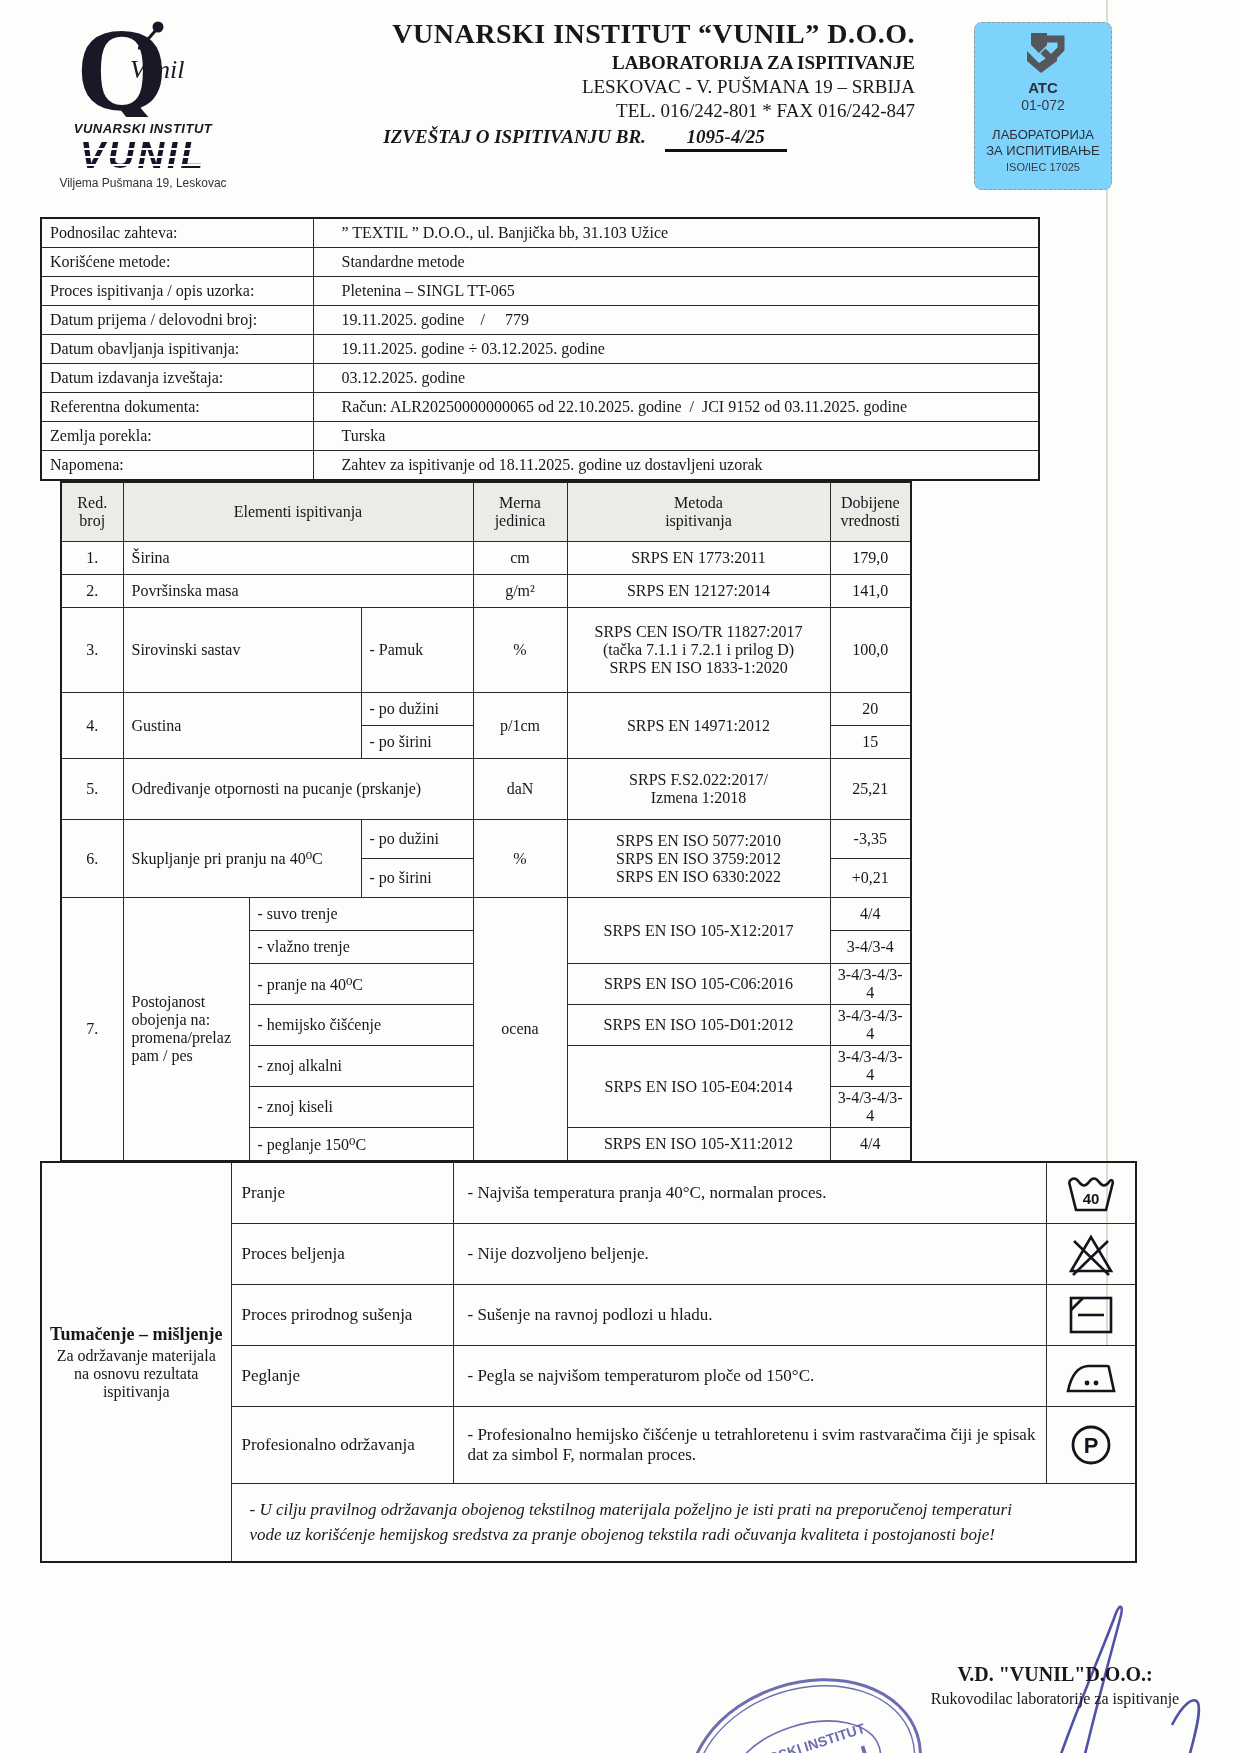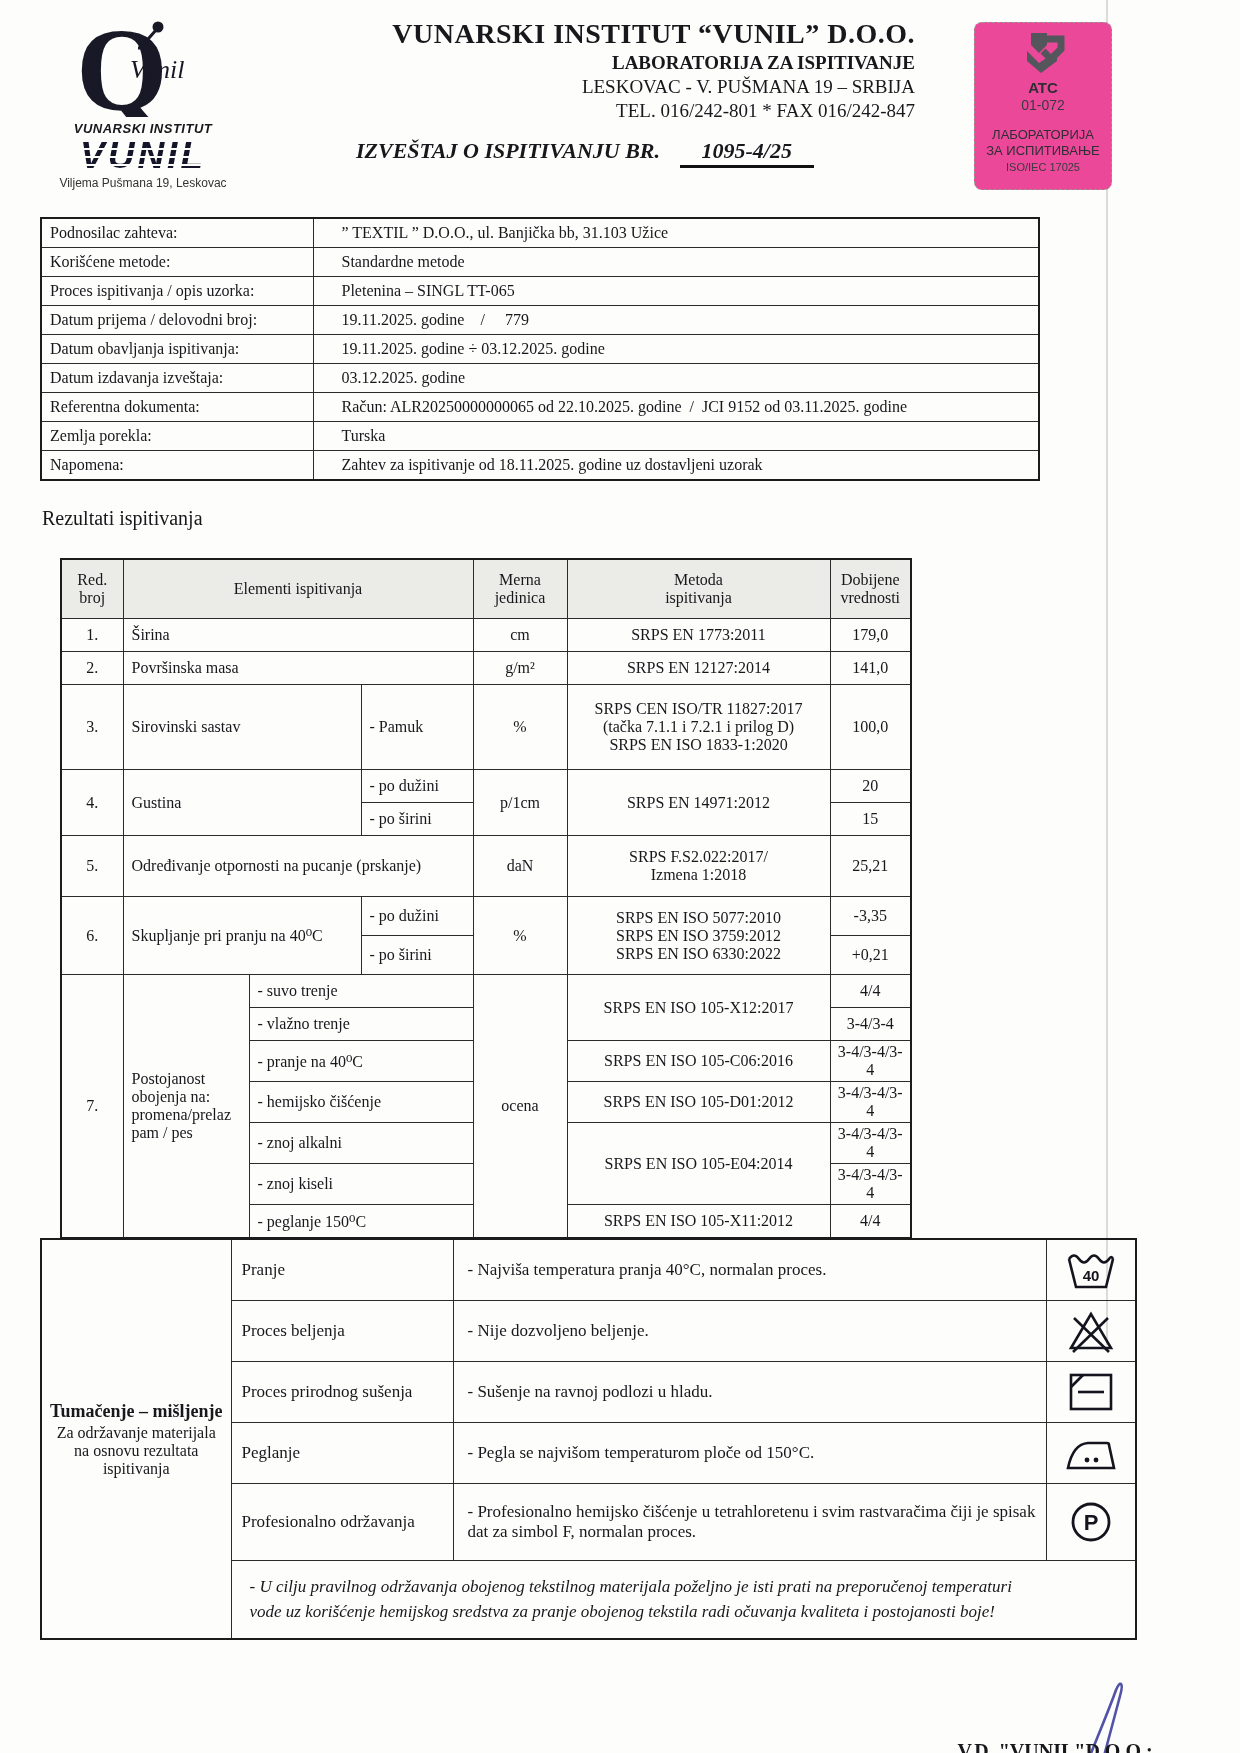--- a/index.html
+++ b/index.html
@@ -20,24 +20,24 @@
   .logo-q{position:relative;width:150px;height:105px;margin:0 auto;}
   .logo-caption-top{font-family:"Liberation Sans",sans-serif;font-weight:bold;font-style:italic;font-size:13px;letter-spacing:.5px;margin-top:4px;}
   .vunil-wordmark{position:relative;display:inline-block;font-family:"Liberation Sans",sans-serif;font-style:italic;font-weight:bold;font-size:37px;letter-spacing:3px;color:#15152a;line-height:1;margin-top:1px;}
   .vunil-wordmark .stripe{position:absolute;left:-2px;right:-2px;height:2px;background:#fdfdfb;}
   .logo-caption-bottom{font-family:"Liberation Sans",sans-serif;font-size:12px;color:#333;margin-top:2px;}
   .head-center{margin-left:215px;width:660px;text-align:right;}
   .inst-name{font-size:28px;font-weight:bold;letter-spacing:.5px;padding-top:8px;}
   .inst-lab{font-size:19px;font-weight:bold;margin-top:2px;}
   .inst-addr{font-size:19px;margin-top:2px;}
   .inst-tel{font-size:19px;margin-top:2px;}
-  .report-title{margin-left:215px;width:660px;text-align:center;font-size:22px;font-weight:bold;font-style:italic;margin-top:16px;}
+  .report-title{margin-left:215px;width:660px;text-align:center;font-size:19px;font-weight:bold;font-style:italic;margin-top:4px;}
   .report-no{display:inline-block;border-bottom:3px solid #111;padding:0 22px 1px 22px;margin-left:14px;}
   .cert-box{position:absolute;right:88px;top:12px;width:138px;height:168px;border:1px dashed #9a9a94;border-radius:8px;
-    text-align:center;font-family:"Liberation Sans","DejaVu Sans",sans-serif;padding-top:6px;box-sizing:border-box;background:#ec4899;}
+    text-align:center;font-family:"Liberation Sans","DejaVu Sans",sans-serif;padding-top:6px;box-sizing:border-box;background:#7dd3fc;}
   .cert-org{font-weight:bold;font-size:15px;color:#2e2e34;margin-top:2px;}
   .cert-code{font-size:14px;color:#3a3a40;margin-top:1px;}
   .cert-l12{font-size:13px;font-weight:normal;color:#2e2e34;margin-top:14px;line-height:1.25;white-space:pre-line;}
   .cert-l3{font-size:11px;color:#3a3a40;margin-top:1px;}
 
   
   table{border-collapse:collapse;table-layout:fixed;}
   td,th{border:1px solid #2b2b2b;font-size:16px;vertical-align:middle;padding:2px 6px;overflow:hidden;}
   .pre{white-space:pre-line;}
   .prewrap{white-space:pre-wrap;}
@@ -172,21 +172,20 @@
           <td class="info-label">Zemlja porekla:</td>
           <td class="info-value prewrap">Turska</td>
         </tr>
     <tr>
           <td class="info-label">Napomena:</td>
           <td class="info-value prewrap">Zahtev za ispitivanje od 18.11.2025. godine uz dostavljeni uzorak</td>
         </tr>
   </tbody>
     </table>
 
-  <div class="section-title">Rezultati ispitivanja</div>
 
   <table class="results-table">
     <colgroup>
       <col style="width:62px">
         <col style="width:126px">
         <col style="width:112px">
         <col style="width:112px">
       <col style="width:94px">
         <col style="width:263px">
         <col>

